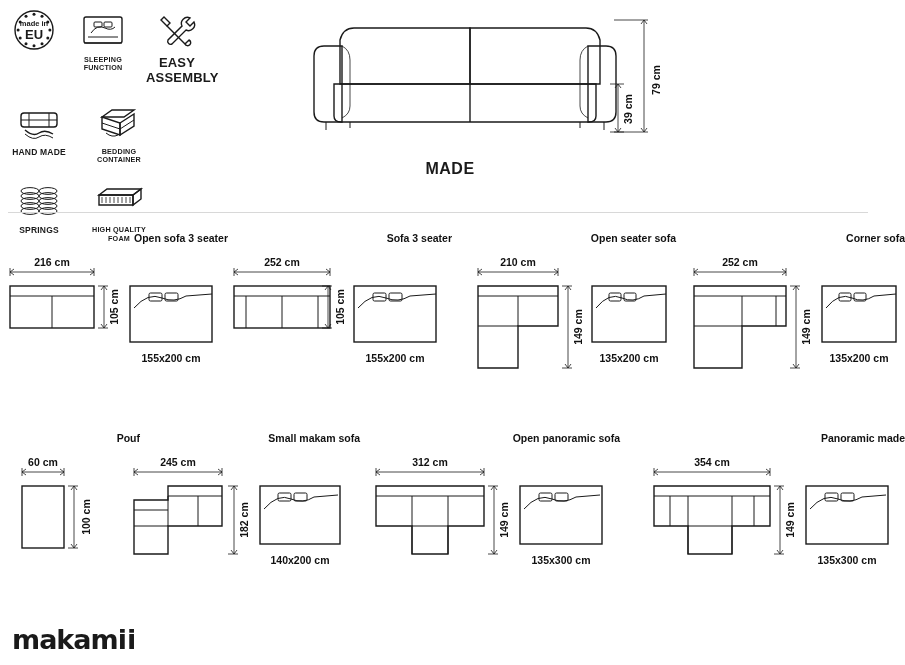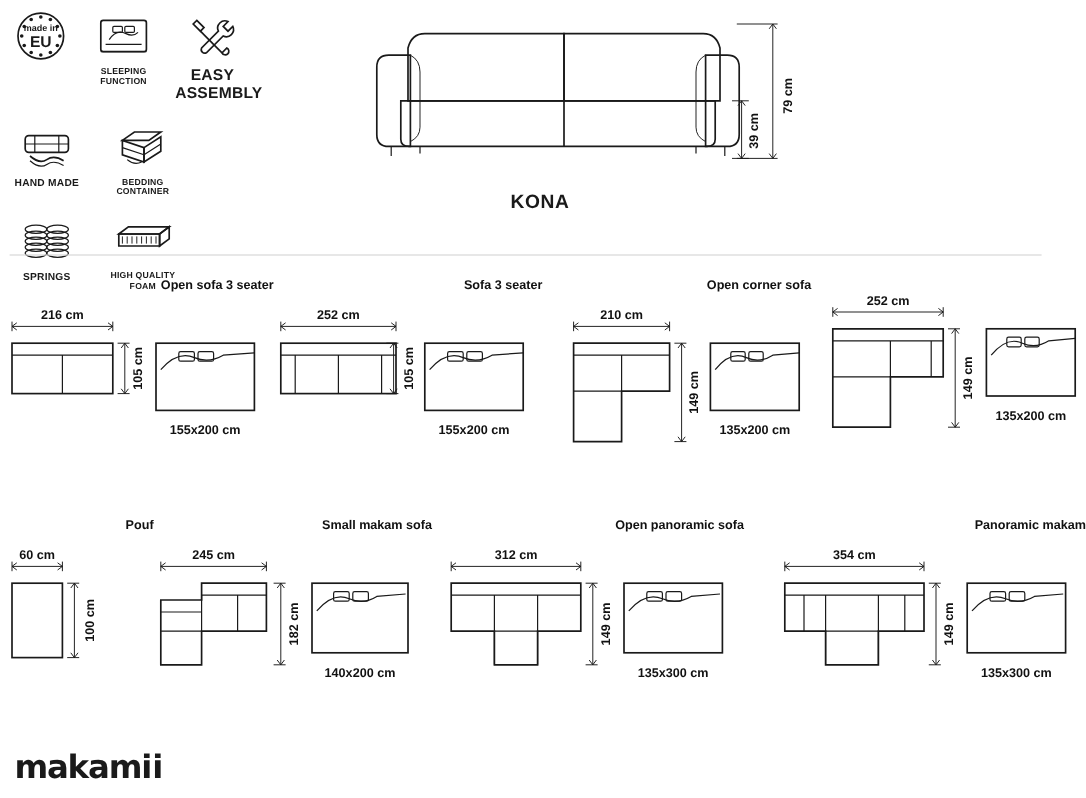--- a/index.html
+++ b/index.html
@@ -265,21 +265,21 @@
 
     <path class="ln2" d="M14 46 q0 -10 10 -10 h18 v76 H24 q-10 0 -10 -10 z"></path>
     <path class="ln2" d="M316 46 q0 -10 -10 -10 h-18 v76 h18 q10 0 10 -10 z"></path>
     <path class="thin" d="M42 36 q8 4 8 14 v46 q0 8 -8 12"></path>
     <path class="thin" d="M288 36 q-8 4 -8 14 v46 q0 8 8 12"></path>
 
     <path class="ln" d="M26 112 v8 M50 112 v6 M280 112 v6 M304 112 v8"></path>
   </svg>
 </div>
 
-<div class="hero-title">KONA</div>
+<div class="hero-title">MADE</div>
 
 <div class="hero-dims">
   <svg width="80" height="145" viewBox="0 0 80 145">
 
     <path class="thin" d="M6 10 h34 M6 122 h34"></path>
     <path class="thin" d="M36 10 v112"></path>
     <path class="thin" d="M33 14 l3 -4 3 4 M33 118 l3 4 3 -4"></path>
     <text class="dimtxt" x="52" y="70" transform="rotate(-90 52 70)" text-anchor="middle">79 cm</text>
 
     <path class="thin" d="M2 74 h14 M2 122 h14"></path>
@@ -338,21 +338,21 @@
           <rect x="122" y="30" width="82" height="56" class="ln2 fillw"></rect>
           <path class="ln" d="M126 52 q14 -16 28 -10 q12 5 24 -2 l26 -2"></path>
           <rect x="141" y="37" width="13" height="8" rx="1.5" class="ln"></rect>
           <rect x="157" y="37" width="13" height="8" rx="1.5" class="ln"></rect>
           <text class="dimtxt" x="163" y="106" text-anchor="middle">155x200 cm</text>
         </svg>
       </div>
     </div>
 
     <div class="cell" style="left:456px;width:220px">
-      <div class="name">Open corner sofa</div>
+      <div class="name">Open seater sofa</div>
       <div class="figs">
         <svg width="220" height="160" viewBox="0 0 220 160">
           <path class="thin" d="M22 16 h80 M22 12 v8 M102 12 v8"></path>
           <path class="thin" d="M26 13 l-4 3 4 3 M98 13 l4 3 -4 3"></path>
           <text class="dimtxt" x="62" y="10" text-anchor="middle">210 cm</text>
 
           <path class="ln2 fillw" d="M22 30 h80 v40 H62 v42 H22 z"></path>
           <path class="ln" d="M22 40 h80 M62 40 v30 M62 70 h-40"></path>
           <path class="thin" d="M106 30 h10 M106 112 h10"></path>
           <path class="thin" d="M112 30 v82"></path>
@@ -361,20 +361,21 @@
           <rect x="136" y="30" width="74" height="56" class="ln2 fillw"></rect>
           <path class="ln" d="M140 52 q13 -16 26 -10 q11 5 22 -2 l22 -2"></path>
           <rect x="153" y="37" width="12" height="8" rx="1.5" class="ln"></rect>
           <rect x="168" y="37" width="12" height="8" rx="1.5" class="ln"></rect>
           <text class="dimtxt" x="173" y="106" text-anchor="middle">135x200 cm</text>
         </svg>
       </div>
     </div>
 
     <div class="cell" style="left:680px;width:225px">
+      <div class="name">Corner sofa</div>
       <div class="figs">
         <svg width="225" height="160" viewBox="0 0 225 160">
           <path class="thin" d="M14 16 h92 M14 12 v8 M106 12 v8"></path>
           <path class="thin" d="M18 13 l-4 3 4 3 M102 13 l4 3 -4 3"></path>
           <text class="dimtxt" x="60" y="10" text-anchor="middle">252 cm</text>
           <path class="ln2 fillw" d="M14 30 h92 v40 H62 v42 H14 z"></path>
           <path class="ln" d="M14 40 h92 M62 40 v30 M62 70 h-48 M96 40 v30"></path>
           <path class="thin" d="M110 30 h10 M110 112 h10"></path>
           <path class="thin" d="M116 30 v82"></path>
           <path class="thin" d="M113 34 l3 -4 3 4 M113 108 l3 4 3 -4"></path>
@@ -384,21 +385,21 @@
           <rect x="159" y="37" width="12" height="8" rx="1.5" class="ln"></rect>
           <rect x="174" y="37" width="12" height="8" rx="1.5" class="ln"></rect>
           <text class="dimtxt" x="179" y="106" text-anchor="middle">135x200 cm</text>
         </svg>
       </div>
     </div>
   </div>
 
   <div class="row" style="margin-top:0px">
 
-    <div class="cell" style="left:8px;width:120px">
+    <div class="cell" style="left:20px;width:120px">
       <div class="name">Pouf</div>
       <div class="figs">
         <svg width="120" height="160" viewBox="0 0 120 160">
           <path class="thin" d="M2 16 h42 M2 12 v8 M44 12 v8"></path>
           <path class="thin" d="M6 13 l-4 3 4 3 M40 13 l4 3 -4 3"></path>
           <text class="dimtxt" x="23" y="10" text-anchor="middle">60 cm</text>
           <rect x="2" y="30" width="42" height="62" class="ln2 fillw"></rect>
           <path class="thin" d="M48 30 h10 M48 92 h10"></path>
           <path class="thin" d="M54 30 v62"></path>
           <path class="thin" d="M51 34 l3 -4 3 4 M51 88 l3 4 3 -4"></path>
@@ -447,21 +448,21 @@
           <rect x="150" y="30" width="82" height="58" class="ln2 fillw"></rect>
           <path class="ln" d="M154 53 q14 -16 28 -10 q12 5 24 -2 l24 -2"></path>
           <rect x="169" y="37" width="13" height="8" rx="1.5" class="ln"></rect>
           <rect x="185" y="37" width="13" height="8" rx="1.5" class="ln"></rect>
           <text class="dimtxt" x="191" y="108" text-anchor="middle">135x300 cm</text>
         </svg>
       </div>
     </div>
 
     <div class="cell" style="left:648px;width:257px">
-      <div class="name">Panoramic makam</div>
+      <div class="name">Panoramic made</div>
       <div class="figs">
         <svg width="257" height="160" viewBox="0 0 257 160">
           <path class="thin" d="M6 16 h116 M6 12 v8 M122 12 v8"></path>
           <path class="thin" d="M10 13 l-4 3 4 3 M118 13 l4 3 -4 3"></path>
           <text class="dimtxt" x="64" y="10" text-anchor="middle">354 cm</text>
           <path class="ln2 fillw" d="M6 30 h116 v40 H84 v28 H40 v-28 H6 z"></path>
           <path class="ln" d="M6 40 h116 M40 40 v58 M84 40 v58 M40 70 h44 M22 40 v30 M106 40 v30"></path>
           <path class="thin" d="M126 30 h10 M126 98 h10"></path>
           <path class="thin" d="M132 30 v68"></path>
           <path class="thin" d="M129 34 l3 -4 3 4 M129 94 l3 4 3 -4"></path>

